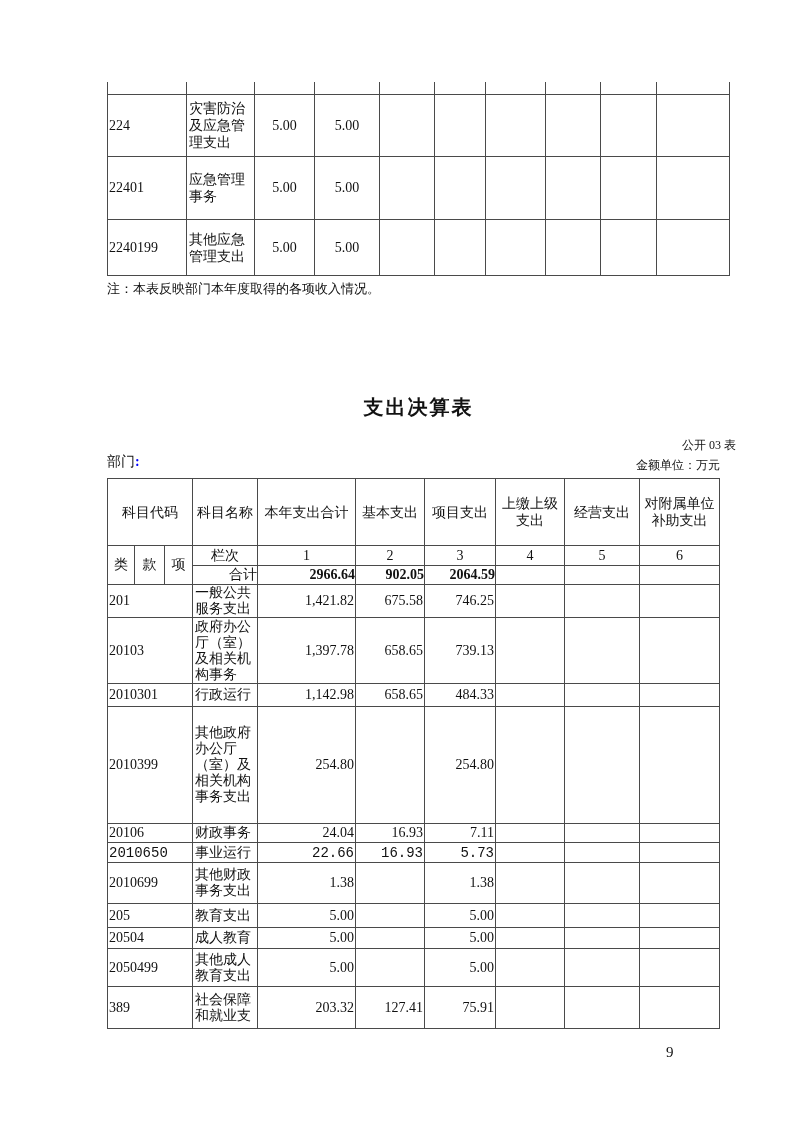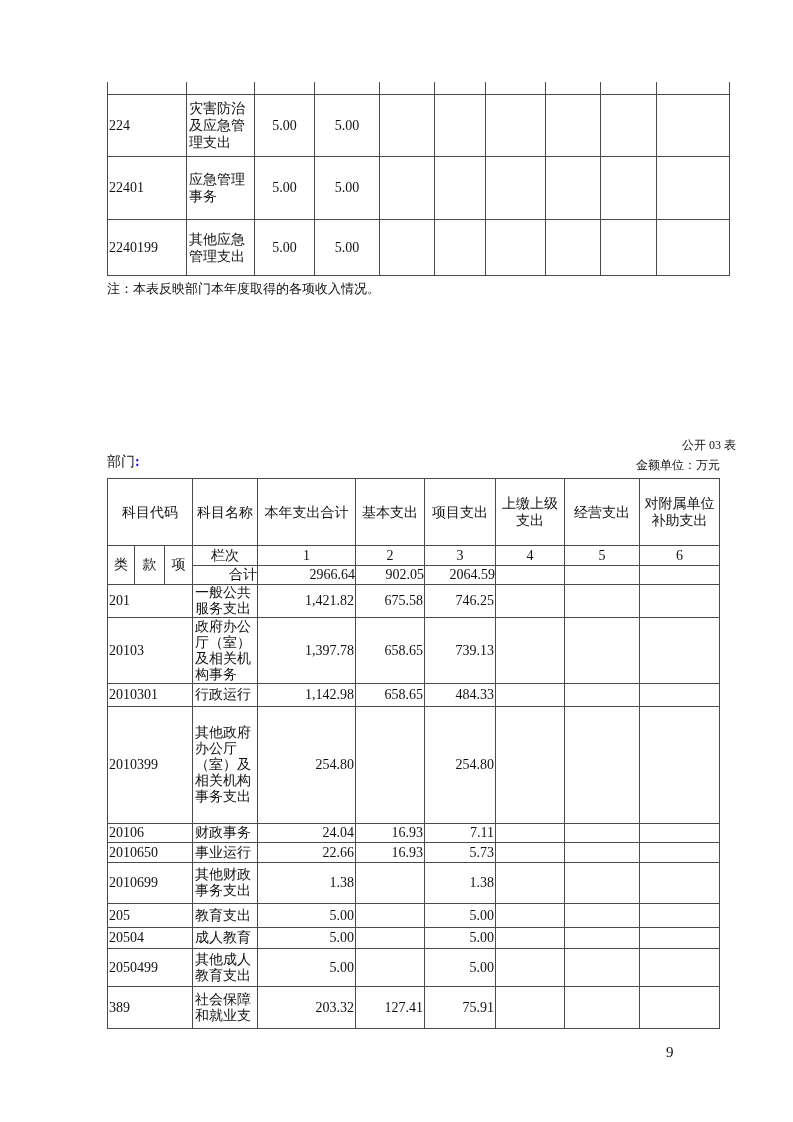--- a/index.html
+++ b/index.html
@@ -37,31 +37,31 @@
   }
   .meta-code{position:absolute;right:57px;top:437px;font-size:12px;}
   .dept{position:absolute;left:107px;top:453px;font-size:14px;}
   .dept .colon{color:#0000ff;font-weight:bold;}
   .unit{position:absolute;right:73px;top:457px;font-size:12px;}
   
   .main-table{left:107px;top:478px;width:613px;}
   .main-table tr.h1 th{height:66px;line-height:17px;}
   .main-table tr.h2 th{height:19px;}
   .main-table tr.h3 td{height:18px;text-align:right;}
-  .main-table tr.h3 td.total-val{font-weight:normal;}
+  .main-table tr.h3 td.total-val{font-weight:bold;}
   .main-table th{text-align:center;}
   .main-table td.code{text-align:left;padding:0 1px;}
   .main-table td.name{text-align:left;padding:0 2px;line-height:16px;border-radius:12px;}
   .main-table td.num{text-align:right;padding:0 1px 0 0;}
   .main-table tbody tr:nth-child(1) td{height:30px;}
   .main-table tbody tr:nth-child(2) td{height:65px;}
   .main-table tbody tr:nth-child(3) td{height:22px;}
   .main-table tbody tr:nth-child(4) td{height:116px;}
   .main-table tbody tr:nth-child(5) td{height:18px;}
-  .main-table tbody tr:nth-child(6) td{height:19px;}
+  .main-table tbody tr:nth-child(6) td{height:19px;font-family:Liberation Mono, monospace;}
   .main-table tbody tr:nth-child(7) td{height:40px;}
   .main-table tbody tr:nth-child(8) td{height:23px;}
   .main-table tbody tr:nth-child(9) td{height:20px;}
   .main-table tbody tr:nth-child(10) td{height:37px;}
   .main-table tbody tr:nth-child(11) td{height:41px;}
   
   .page-num{position:absolute;left:666px;top:1044px;font-size:15px;}
 </style>
 </head>
 <body>
@@ -128,20 +128,21 @@
           <td class="val"></td>
           <td class="val"></td>
           <td class="val"></td>
           <td class="val"></td>
         </tr>
       </tbody>
   </table>
 
   <div class="note">注：本表反映部门本年度取得的各项收入情况。</div>
 
+  <div class="title">支出决算表</div>
 
   <div class="meta-code">公开 03 表</div>
 
   <div class="dept"><span>部门</span><span class="colon">:</span></div>
 
   <div class="unit">金额单位：万元</div>
 
   <table class="tbl main-table">
     <colgroup>
       <col style="width:27px">

